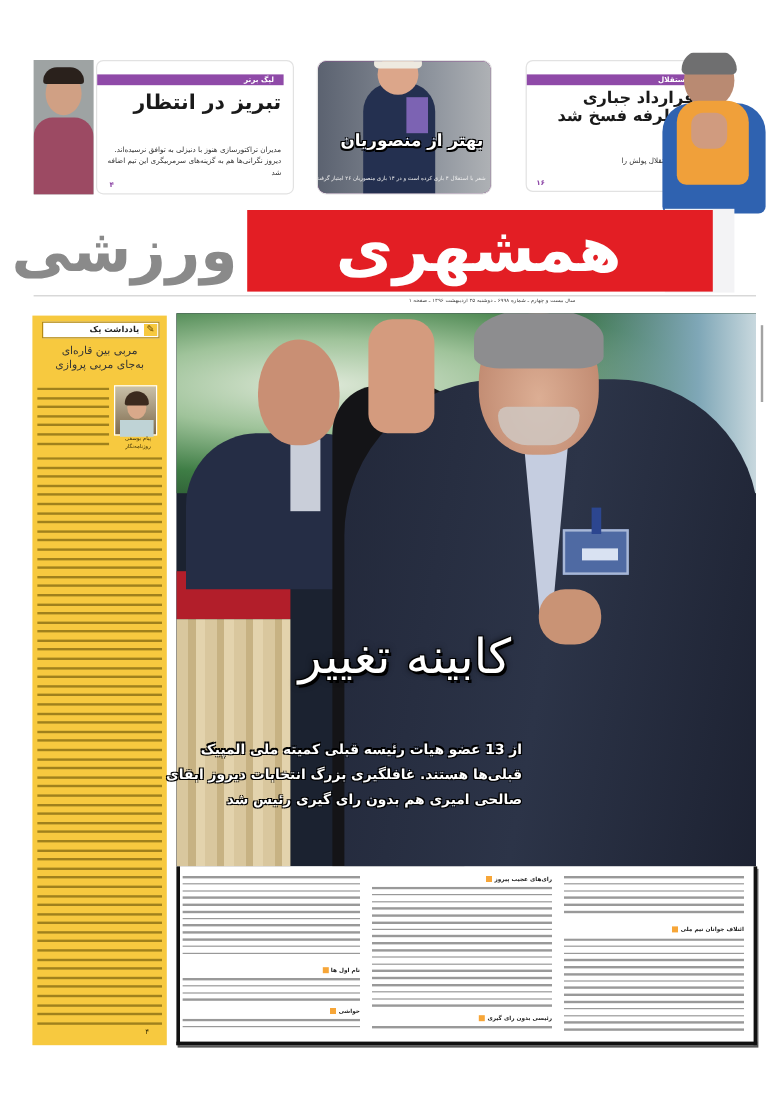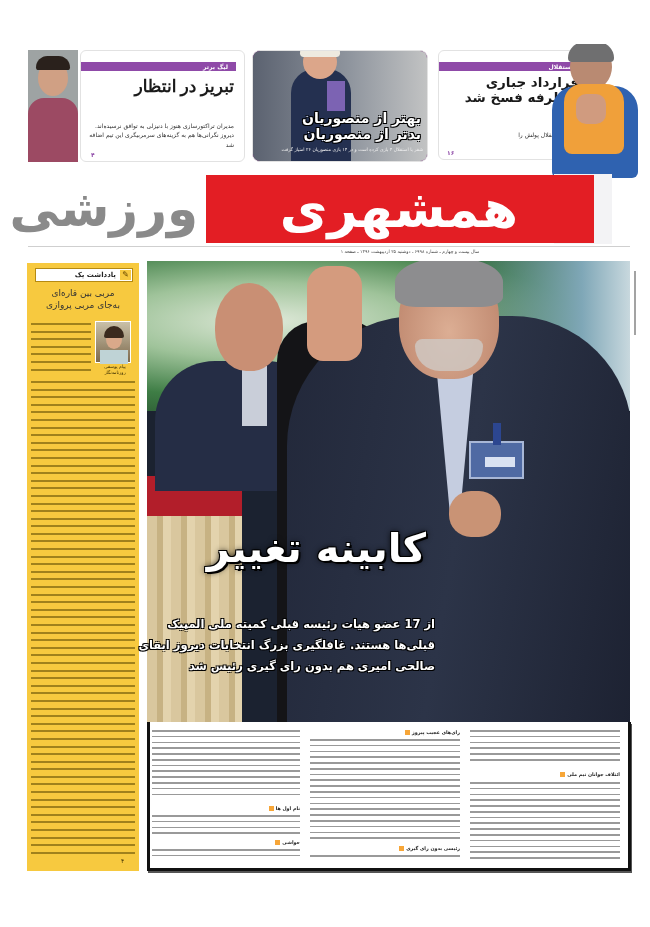--- a/index.html
+++ b/index.html
@@ -61,21 +61,21 @@
   .hero .man1-shirt { position: absolute; left: 286px; top: 70px; width: 44px; height: 190px; background: #c5cde0; clip-path: polygon(0 0, 100% 0, 60% 100%, 40% 100%); }
   .hero .man1-head { position: absolute; left: 252px; top: -30px; width: 100px; height: 118px; border-radius: 48% 48% 45% 45%; background: radial-gradient(ellipse at 50% 60%, #dcae94, #b98067); }
   .hero .man1-hair { position: absolute; left: 248px; top: -32px; width: 108px; height: 50px; border-radius: 50% 50% 20% 20%; background: #8d8d8f; }
   .hero .man1-beard { position: absolute; left: 268px; top: 58px; width: 68px; height: 32px; border-radius: 10px 10px 34px 34px; background: #cfc7c1; opacity: .85; }
   .hero .hand { position: absolute; left: 160px; top: 5px; width: 55px; height: 95px; border-radius: 20px 20px 16px 16px; background: #d49b7e; }
   .hero .badge { position: absolute; left: 322px; top: 180px; width: 55px; height: 38px; background: #4f6aa3; border: 2px solid #a8b7d6; }
   .hero .badge .strap { position: absolute; left: 22px; top: -20px; width: 8px; height: 22px; background: #2c4690; }
   .hero .badge .card { position: absolute; left: 14px; top: 14px; width: 30px; height: 10px; background: #d9e2f2; }
   .hero .hand2 { position: absolute; left: 302px; top: 230px; width: 52px; height: 46px; border-radius: 22px; background: #c99375; }
 
-  .hero-title { position: absolute; left: 176px; top: 524px; width: 250px; font-size: 40px; font-weight: bold; color: #fff; line-height: 48px;
+  .hero-title { position: absolute; left: 176px; top: 524px; width: 250px; font-size: 40px; font-weight: normal; color: #fff; line-height: 48px;
      text-shadow: 2px 2px 0 #000, -1px -1px 0 #000, 1px -1px 0 #000, -1px 1px 0 #000, 0 0 6px #000; white-space: nowrap; }
   .hero-deck { position: absolute; left: 150px; top: 614px; width: 285px; text-align: right; font-size: 11.5px; font-weight: bold; color: #fff; line-height: 21px;
      text-shadow: 1px 1px 0 #000, -1px -1px 0 #000, 1px -1px 0 #000, -1px 1px 0 #000; }
   .hero-deck span { display: block; white-space: nowrap; }
 
   
   .body-box { position: absolute; left: 147px; top: 722px; width: 484px; height: 149px; background: #fff; border: 3px solid #111; border-top: 0; box-shadow: 1px 2px 0 #555; }
   .col { position: absolute; top: 8px; height: 132px; }
   .col .sub { position: absolute; font-size: 4.8px; font-weight: bold; color: #222; white-space: nowrap; }
   .col .sub::after { content: ""; display: inline-block; width: 5px; height: 5px; background: #f7a638; margin-right: 2px; vertical-align: middle; }
@@ -100,37 +100,36 @@
 
   <div class="photo" style="left:548px; top:44px; width:92px; height:200px;">
     <div style="position:absolute; left:22px; top:0; width:42px; height:46px; border-radius:50%; background:#b98a72;"></div>
     <div style="position:absolute; left:20px; top:-2px; width:46px; height:20px; border-radius:24px 24px 6px 6px; background:#6f6f70;"></div>
     <div style="position:absolute; left:4px; top:42px; width:86px; height:92px; border-radius:24px 24px 6px 6px; background:#2f62b0;"></div>
     <div style="position:absolute; left:16px; top:40px; width:60px; height:70px; border-radius:18px 18px 8px 8px; background:#f0a03a;"></div>
     <div style="position:absolute; left:28px; top:50px; width:30px; height:30px; border-radius:10px; background:#d09b7f;"></div>
     <div style="position:absolute; left:6px; top:130px; width:58px; height:70px; background:#f3f3f5;"></div>
   </div>
 
-  <div class="teaser" style="left:252px; top:50px; width:176px; height:112px; background:#701a75; border-radius:8px;">
+  <div class="teaser" style="left:264px; top:50px; width:146px; height:112px; background:#701a75; border-radius:8px;">
     <div style="position:absolute; left:0; top:0; width:176px; height:112px; background:linear-gradient(90deg,#5b6270 0%,#8f959e 55%,#c3c4c4 100%);"></div>
     <div style="position:absolute; left:38px; top:18px; width:60px; height:94px; border-radius:24px 24px 0 0; background:#243050;"></div>
     <div style="position:absolute; left:50px; top:-6px; width:34px; height:34px; border-radius:50%; background:#dca68a;"></div>
     <div style="position:absolute; left:47px; top:-10px; width:40px; height:16px; border-radius:20px 20px 6px 6px; background:#eeeae0;"></div>
     <div style="position:absolute; left:74px; top:30px; width:18px; height:30px; background:#7c63b3;"></div>
     <div class="headline" style="right:6px; top:60px; width:170px; font-size:14px; color:#fff; text-shadow:1px 1px 0 #000,-1px -1px 0 #000,1px -1px 0 #000,-1px 1px 0 #000;">
       <span style="display:block">بهتر از منصوریان</span>
-      <span style="display:block">بدتر از منصوریان</span>
     </div>
     <div class="dek" style="right:4px; top:96px; width:168px; color:#f0f0f0; font-size:4.6px; line-height:1.4;">شفر با استقلال ۴ بازی کرده است و در ۱۴ بازی منصوریان ۲۶ امتیاز گرفت</div>
   </div>
 
   <div class="teaser" style="left:80px; top:50px; width:165px; height:112px;">
     <div class="cat-bar" style="right:8px; top:11px; width:157px;"></div>
     <span class="cat-label" style="right:16px; top:11px;">لیگ برتر</span>
-    <div class="headline" style="right:10px; top:26px; width:150px; font-size:17px;font-family:Liberation Serif, serif;">تبریز در انتظار</div>
+    <div class="headline" style="right:10px; top:26px; width:150px; font-size:17px;">تبریز در انتظار</div>
     <div class="dek" style="right:10px; top:70px; width:148px;">مدیران تراکتورسازی هنوز با دنیزلی به توافق نرسیده‌اند. دیروز نگرانی‌ها هم به گزینه‌های سرمربیگری این تیم اضافه شد</div>
     <span class="pg" style="left:10px; top:100px;">۴</span>
   </div>
 
   <div class="photo" style="left:28px; top:50px; width:50px; height:112px; background:#9ea3a3;">
     <div style="position:absolute; left:10px; top:10px; width:30px; height:36px; border-radius:50%; background:#d0a084;"></div>
     <div style="position:absolute; left:8px; top:6px; width:34px; height:14px; border-radius:18px 18px 4px 4px; background:#2a211c;"></div>
     <div style="position:absolute; left:0; top:48px; width:50px; height:64px; border-radius:16px 16px 0 0; background:#9c4a63;"></div>
   </div>
 
@@ -256,21 +255,21 @@
     <div class="hand"></div>
     <div class="badge">
         <div class="strap"></div>
         <div class="card"></div>
       </div>
     <div class="hand2"></div>
   </div>
 
   <div class="hero-title">کابینه تغییر</div>
   <div class="hero-deck">
-    <span>از 17 عضو هیات رئیسه قبلی کمیته ملی المپیک</span>
+    <span>از 13 عضو هیات رئیسه قبلی کمیته ملی المپیک</span>
     <span>قبلی‌ها هستند. غافلگیری بزرگ انتخابات دیروز ابقای</span>
     <span>صالحی امیری هم بدون رای گیری رئیس شد</span>
   </div>
 
   <div class="sidebar-rtl-text">
     <div style="position:absolute; left:2px; top:8px; width:2px; height:64px; background:#666; opacity:.6;"></div>
   </div>
 
   <div class="body-box">
 

